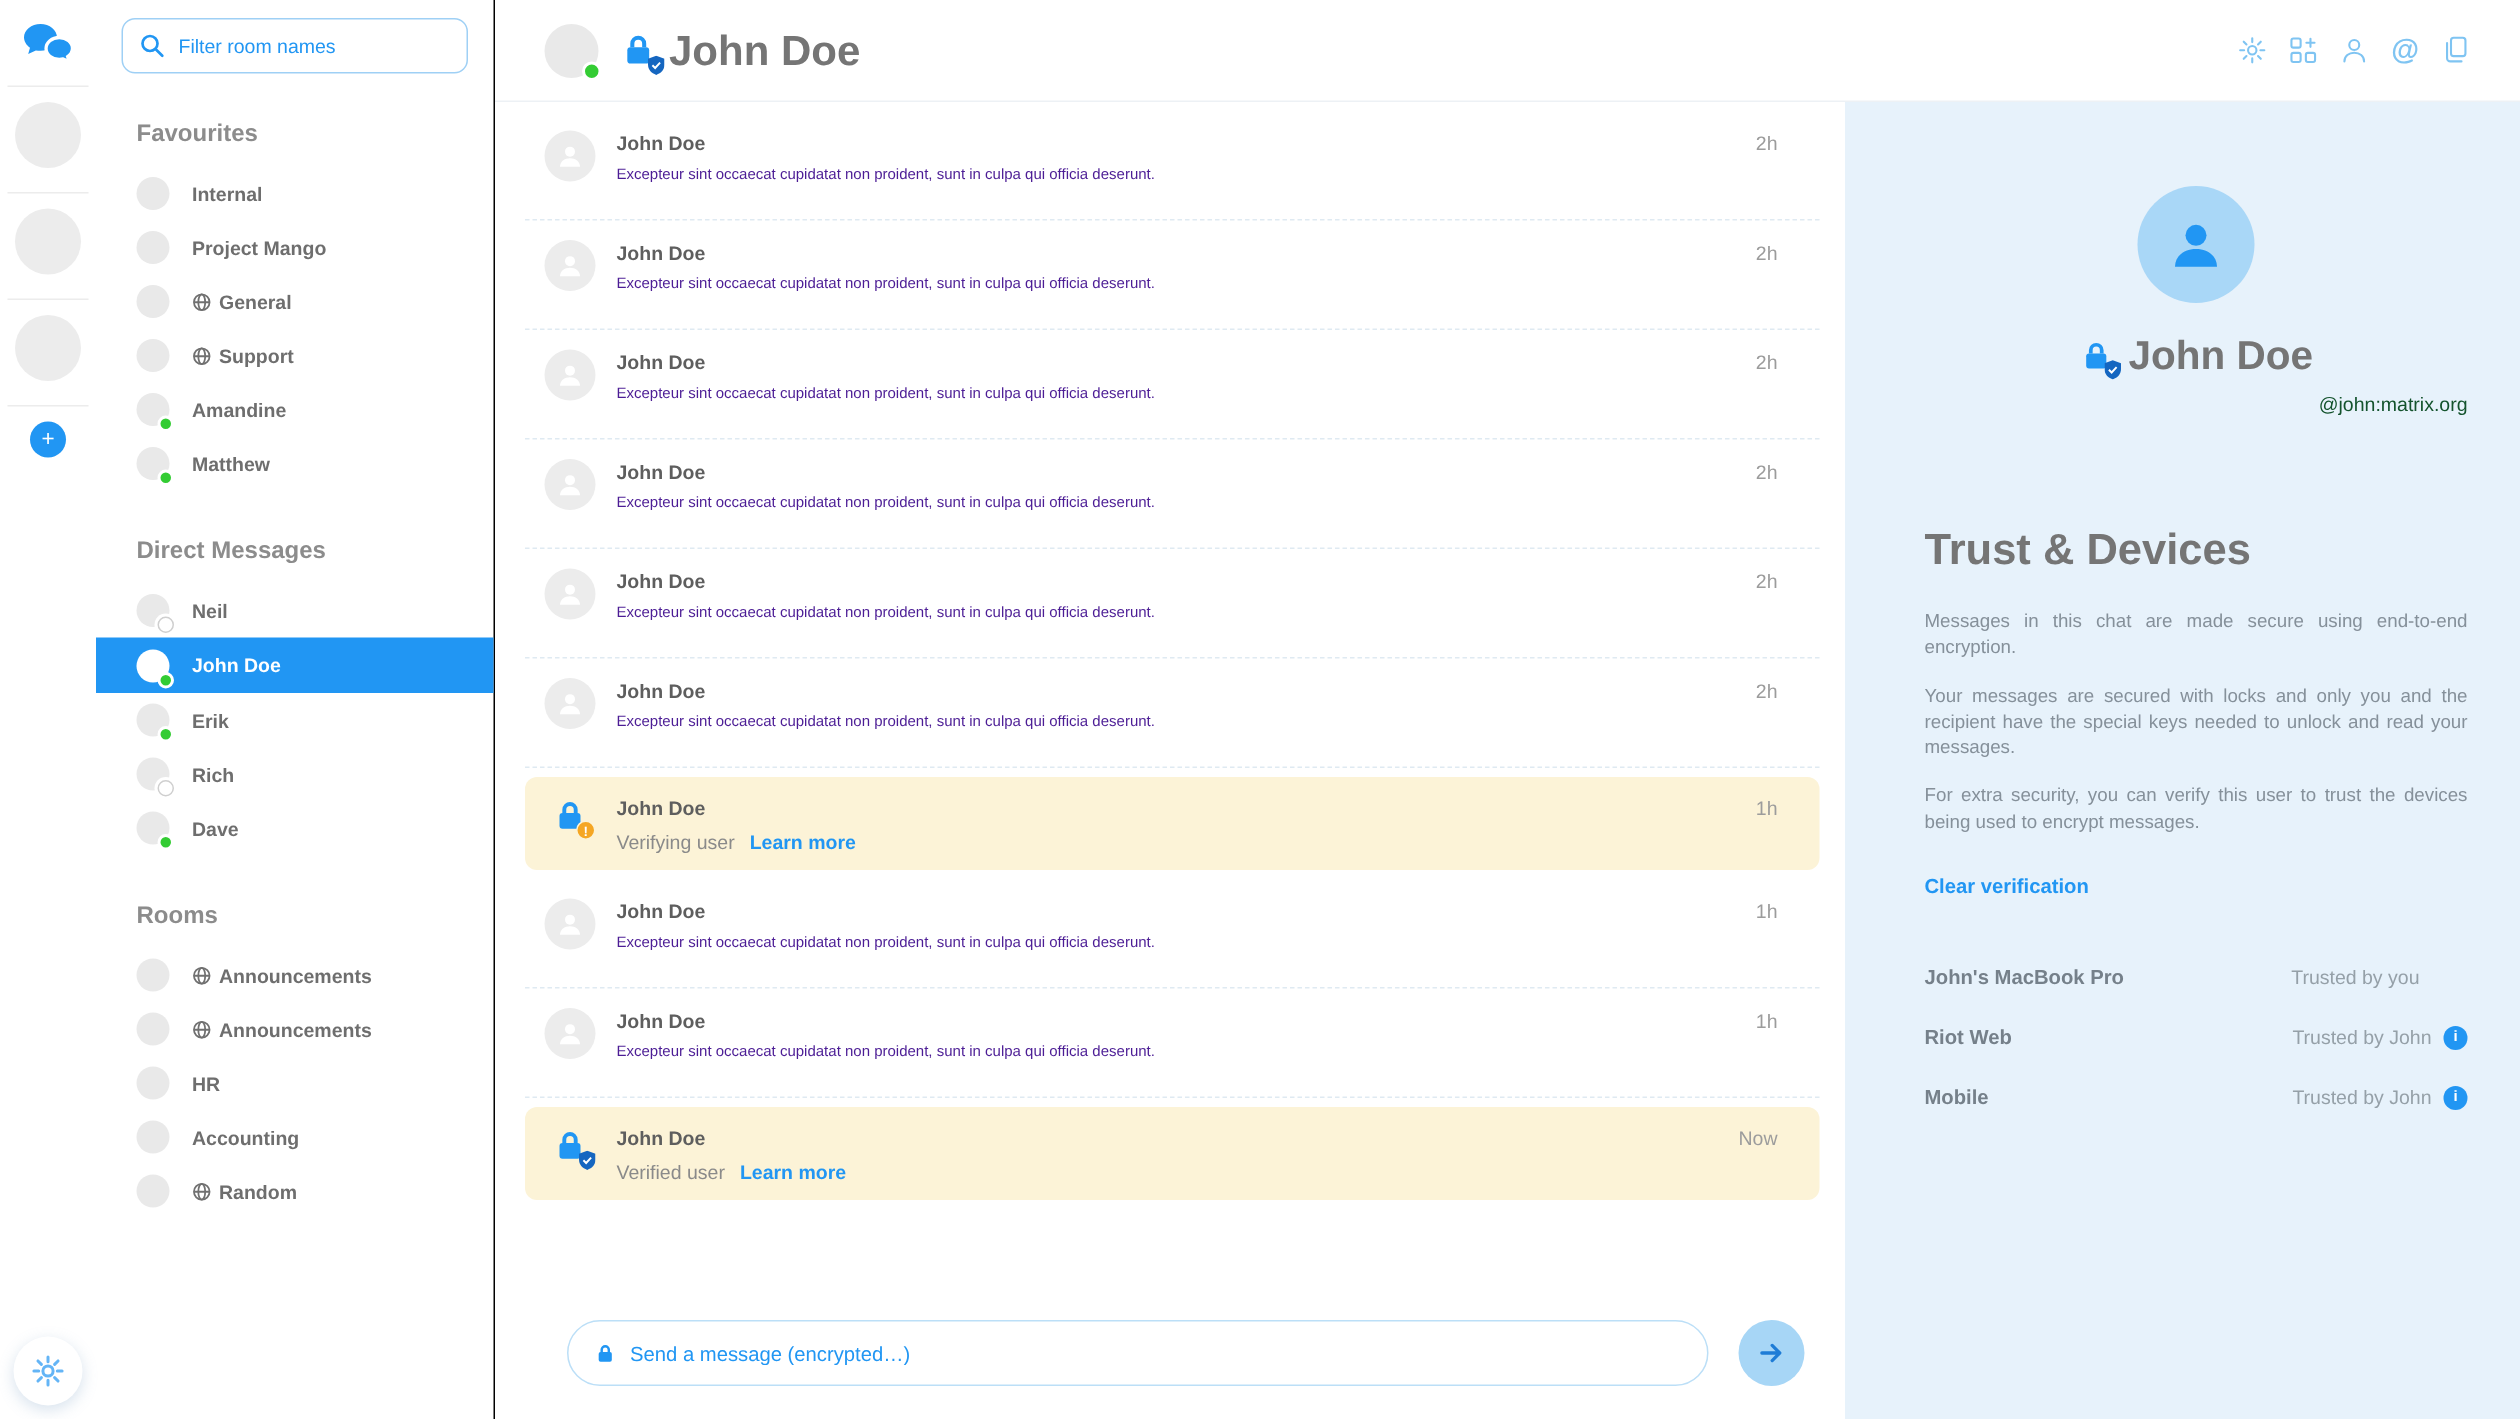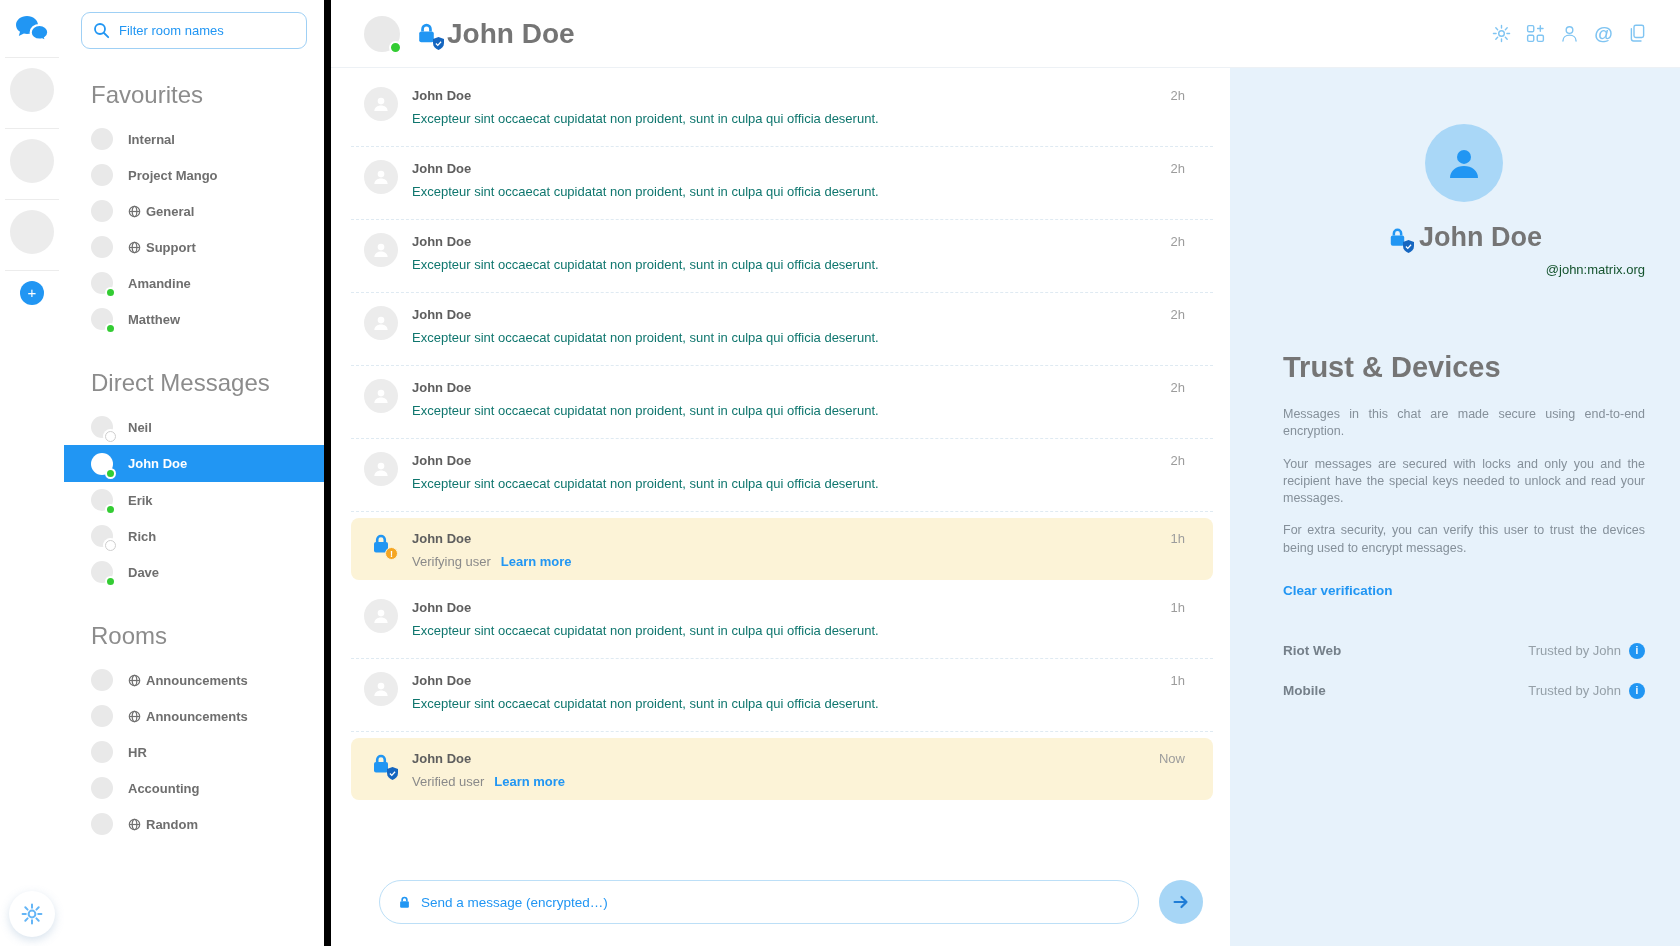--- a/index.html
+++ b/index.html
@@ -9,25 +9,25 @@
 
   
   .rail { flex:0 0 64px; display:flex; flex-direction:column; align-items:center; padding-top:10px; position:relative; background:#fff; }
   .rail-logo { width:40px; height:40px; cursor:pointer; }
   .rail-divider { width:54px; border-top:1px solid #ECECEC; margin:7px 0 0; }
   .rail-avatar { width:44px; height:44px; border-radius:50%; background:#ECECEC; margin:10px 0 9px; cursor:pointer; }
   .rail-add { width:24px; height:24px; border-radius:50%; background:#2196F3; color:#fff; font-size:15px; line-height:22px; text-align:center; border:none; margin-top:10px; cursor:pointer; font-family:inherit; }
   .rail-settings { position:absolute; left:9px; bottom:9px; width:46px; height:46px; border-radius:50%; background:#fff; box-shadow:0 3px 10px rgba(110,150,190,.28); display:flex; align-items:center; justify-content:center; cursor:pointer; }
 
   
-  .sidebar { flex:0 0 266px; border-right:7px solid #000000; padding-top:12px; background:#fff; }
+  .sidebar { flex:0 0 266px; border-right:1px solid #000000; padding-top:12px; background:#fff; }
   .search { margin:0 17px; height:37px; border:1px solid #9FD0F5; border-radius:9px; display:flex; align-items:center; padding:0 11px; gap:9px; background:#fff; }
   .search input { border:none; outline:none; flex:1; font-size:13px; color:#2196F3; font-family:inherit; background:transparent; }
   .search input::placeholder { color:#2196F3; opacity:1; }
-  .side-section-title { font-size:24px; font-weight:normal; color:#8C8C8C; margin:32px 0 12px 27px; }
+  .side-section-title { font-size:16px; font-weight:bold; color:#8C8C8C; margin:32px 0 12px 27px; }
   .side-item { height:36px; display:flex; align-items:center; padding:0 10px 0 27px; gap:15px; font-size:13px; font-weight:bold; color:#6E6E6E; cursor:pointer; }
   .side-avatar { width:22px; height:22px; border-radius:50%; background:#E9E9E9; position:relative; flex:0 0 22px; }
   .dot { position:absolute; right:-3px; bottom:-4px; width:11px; height:11px; border-radius:50%; }
   .dot.online  { background:#33CC33; border:2px solid #fff; }
   .dot.offline { background:#fff; border:1.5px solid #CFCFCF; box-shadow:0 0 0 2px #fff; }
   .side-item .globe { margin-right:-10px; flex:0 0 13px; }
   .side-item.selected { background:#2196F3; color:#fff; height:37px; }
   .side-item.selected .side-avatar { background:#fff; }
 
   
@@ -44,21 +44,21 @@
   .hicon.mention { font-size:19px; font-weight:bold; color:#7FC4F2; line-height:21px; }
 
   .content { flex:1; display:flex; min-height:0; }
 
   
   .chat-col { flex:1; display:flex; flex-direction:column; min-width:0; padding:6px 17px 0 20px; background:#fff; }
   .msg { display:flex; align-items:flex-start; gap:14px; padding:13px 28px 0 13px; height:73px; border-bottom:1px dashed #DFEAF2; }
   .msg-avatar { width:34px; height:34px; border-radius:50%; background:#ECECEC; flex:0 0 34px; display:flex; align-items:center; justify-content:center; cursor:pointer; }
   .msg-body { display:flex; flex-direction:column; gap:8px; padding-top:1px; }
   .msg-name { font-size:13px; font-weight:bold; color:#5E5E5E; }
-  .msg-text { font-size:13px; color:#0f766e; }
+  .msg-text { font-size:10px; color:#4c1d95; }
   .msg-time { margin-left:auto; font-size:13px; color:#9C9C9C; padding-top:1px; }
   .msg.highlight { background:#FCF3D7; border-radius:8px; border-bottom:none; height:62px; margin:6px 0; padding-top:12px; }
   .msg-lock { width:34px; flex:0 0 34px; display:flex; justify-content:center; padding-top:2px; }
   .msg-status { display:flex; gap:10px; font-size:13px; color:#8A8A8A; align-items:flex-start; }
   .learn-link { color:#2196F3; font-weight:bold; cursor:pointer; text-decoration:none; }
   .badge-warn { position:absolute; right:-5px; bottom:-4px; width:13px; height:13px; border-radius:50%; background:#F5A623; color:#fff; font-size:9px; font-weight:bold; display:flex; align-items:center; justify-content:center; border:1px solid #FCF3D7; }
   .badge-shield { position:absolute; right:-5px; bottom:-4px; width:11px; height:13px; }
 
   
   .composer { display:flex; align-items:flex-start; gap:20px; margin:auto 10px 22px 28px; }
@@ -484,20 +484,25 @@
 
         <div class="trust">
           <h2 class="trust-title">Trust &amp; Devices</h2>
           <p class="first">Messages in this chat are made secure using end-to-end encryption.</p>
           <p>Your messages are secured with locks and only you and the recipient have the special keys needed to unlock and read your messages.</p>
           <p>For extra security, you can verify this user to trust the devices being used to encrypt messages.</p>
           <a class="clear-link">Clear verification</a>
 
           <div class="devices">
             <div class="device-row">
+              <span class="device-name">John's MacBook Pro</span>
+              <span class="device-status">Trusted by you</span>
+              <span class="info-spacer"></span>
+            </div>
+            <div class="device-row">
               <span class="device-name">Riot Web</span>
               <span class="device-status">Trusted by John</span>
               <span class="info-icon">i</span>
             </div>
             <div class="device-row">
               <span class="device-name">Mobile</span>
               <span class="device-status">Trusted by John</span>
               <span class="info-icon">i</span>
             </div>
           </div>

